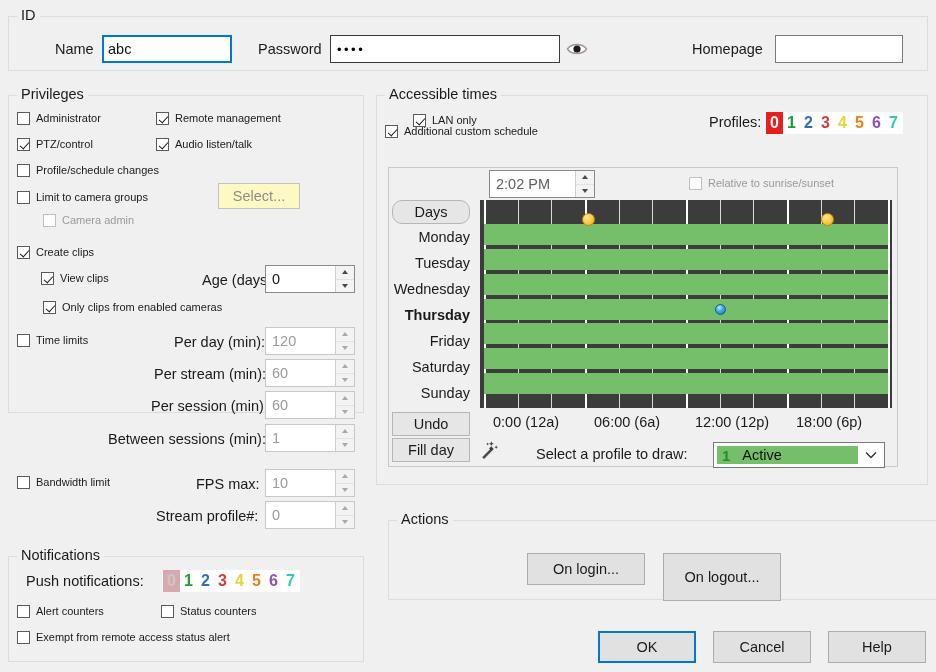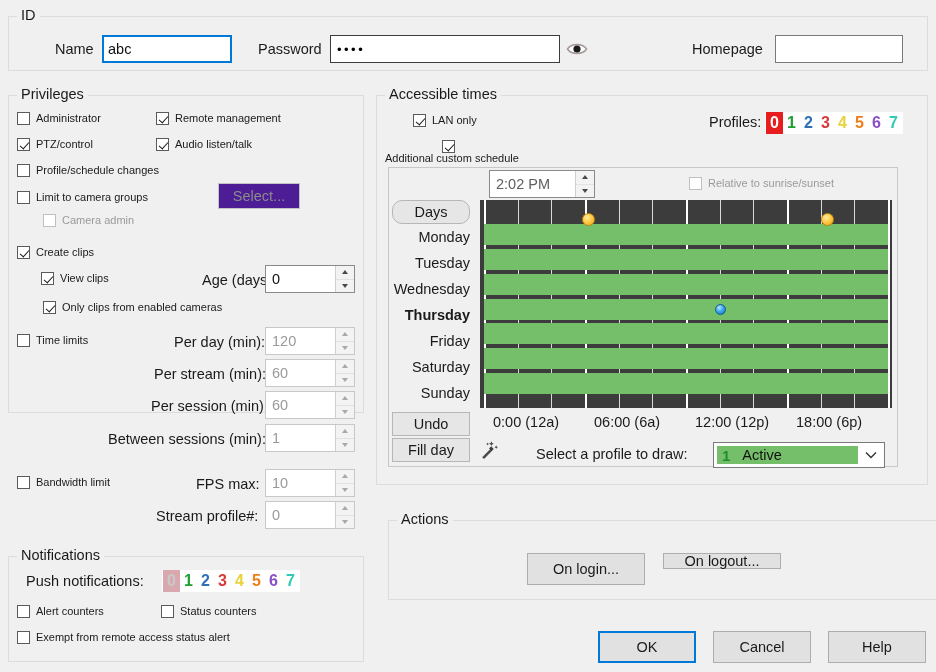--- a/index.html
+++ b/index.html
@@ -163,21 +163,21 @@
     border: 1px solid #adadad;
     font-family: "Liberation Sans", sans-serif;
     font-size: 14.5px;
     color: #1a1a1a;
     display: flex;
     align-items: center;
     justify-content: center;
     cursor: default;
     white-space: nowrap;
   }
-  .btn.dis { color: #8c8c8c; background: #4c1d95; border-color: #c3c3c3; }
+  .btn.dis { color: #8c8c8c; background: #fef9c3; border-color: #c3c3c3; }
   .btn.default { border: 2px solid #0078d7; background: #e1e1e1; }
   .btn.small { background: #e6e6e6; border: 1px solid #b6b6b6; }
 
   
   .digits {
     position: absolute;
     display: flex;
     align-items: center;
     background: #ffffff;
     height: 22px;
@@ -492,21 +492,21 @@
     <span class="d" style="background: rgb(232, 29, 29); color: rgb(255, 255, 255);">0</span>
     <span class="d" style="color: rgb(31, 158, 52);">1</span>
     <span class="d" style="color: rgb(47, 111, 181);">2</span>
     <span class="d" style="color: rgb(216, 58, 58);">3</span>
     <span class="d" style="color: rgb(232, 210, 58);">4</span>
     <span class="d" style="color: rgb(239, 125, 26);">5</span>
     <span class="d" style="color: rgb(138, 79, 196);">6</span>
     <span class="d" style="color: rgb(47, 201, 180);">7</span>
   </div>
 
-<div class="cbrow" style="left:385px; top:140px;flex-direction:column;">
+<div class="cbrow" style="left:385px; top:125px;">
   <span class="cbox checked"></span>
   <span>Additional custom schedule</span>
 </div>
 
 <div class="sched-panel" style="left:388px; top:167px; width:510px; height:300px;"></div>
 
 <div class="spin" style="left:489px; top:170px; width:106px;">
   <span class="val" style="color:#5f5f5f;">2:02 PM</span>
   <span class="btns">
     <div>
@@ -590,17 +590,17 @@
     <svg width="12" height="8" viewBox="0 0 12 8">
         <path d="M1 1.5 L6 6.5 L11 1.5" fill="none" stroke="#333" stroke-width="1.4"></path>
       </svg>
   </span>
 </div>
 
 <div class="group" style="left:388px; top:520px; width:616px; height:80px;padding-left:48px;">
   <span class="legend">Actions</span>
 </div>
 <div class="btn" style="left:527px; top:553px; width:118px; height:32px;">On login...</div>
-<div class="btn" style="left:663px; top:553px; width:118px; height:16px;text-align:right;">On logout...</div>
+<div class="btn" style="left:663px; top:553px; width:118px; height:48px;text-align:right;">On logout...</div>
 
 <div class="btn default" style="left:598px; top:631px; width:98px; height:32px;">OK</div>
 <div class="btn" style="left:713px; top:631px; width:98px; height:32px;">Cancel</div>
 <div class="btn" style="left:828px; top:631px; width:98px; height:32px;">Help</div>
 
 </body></html>

